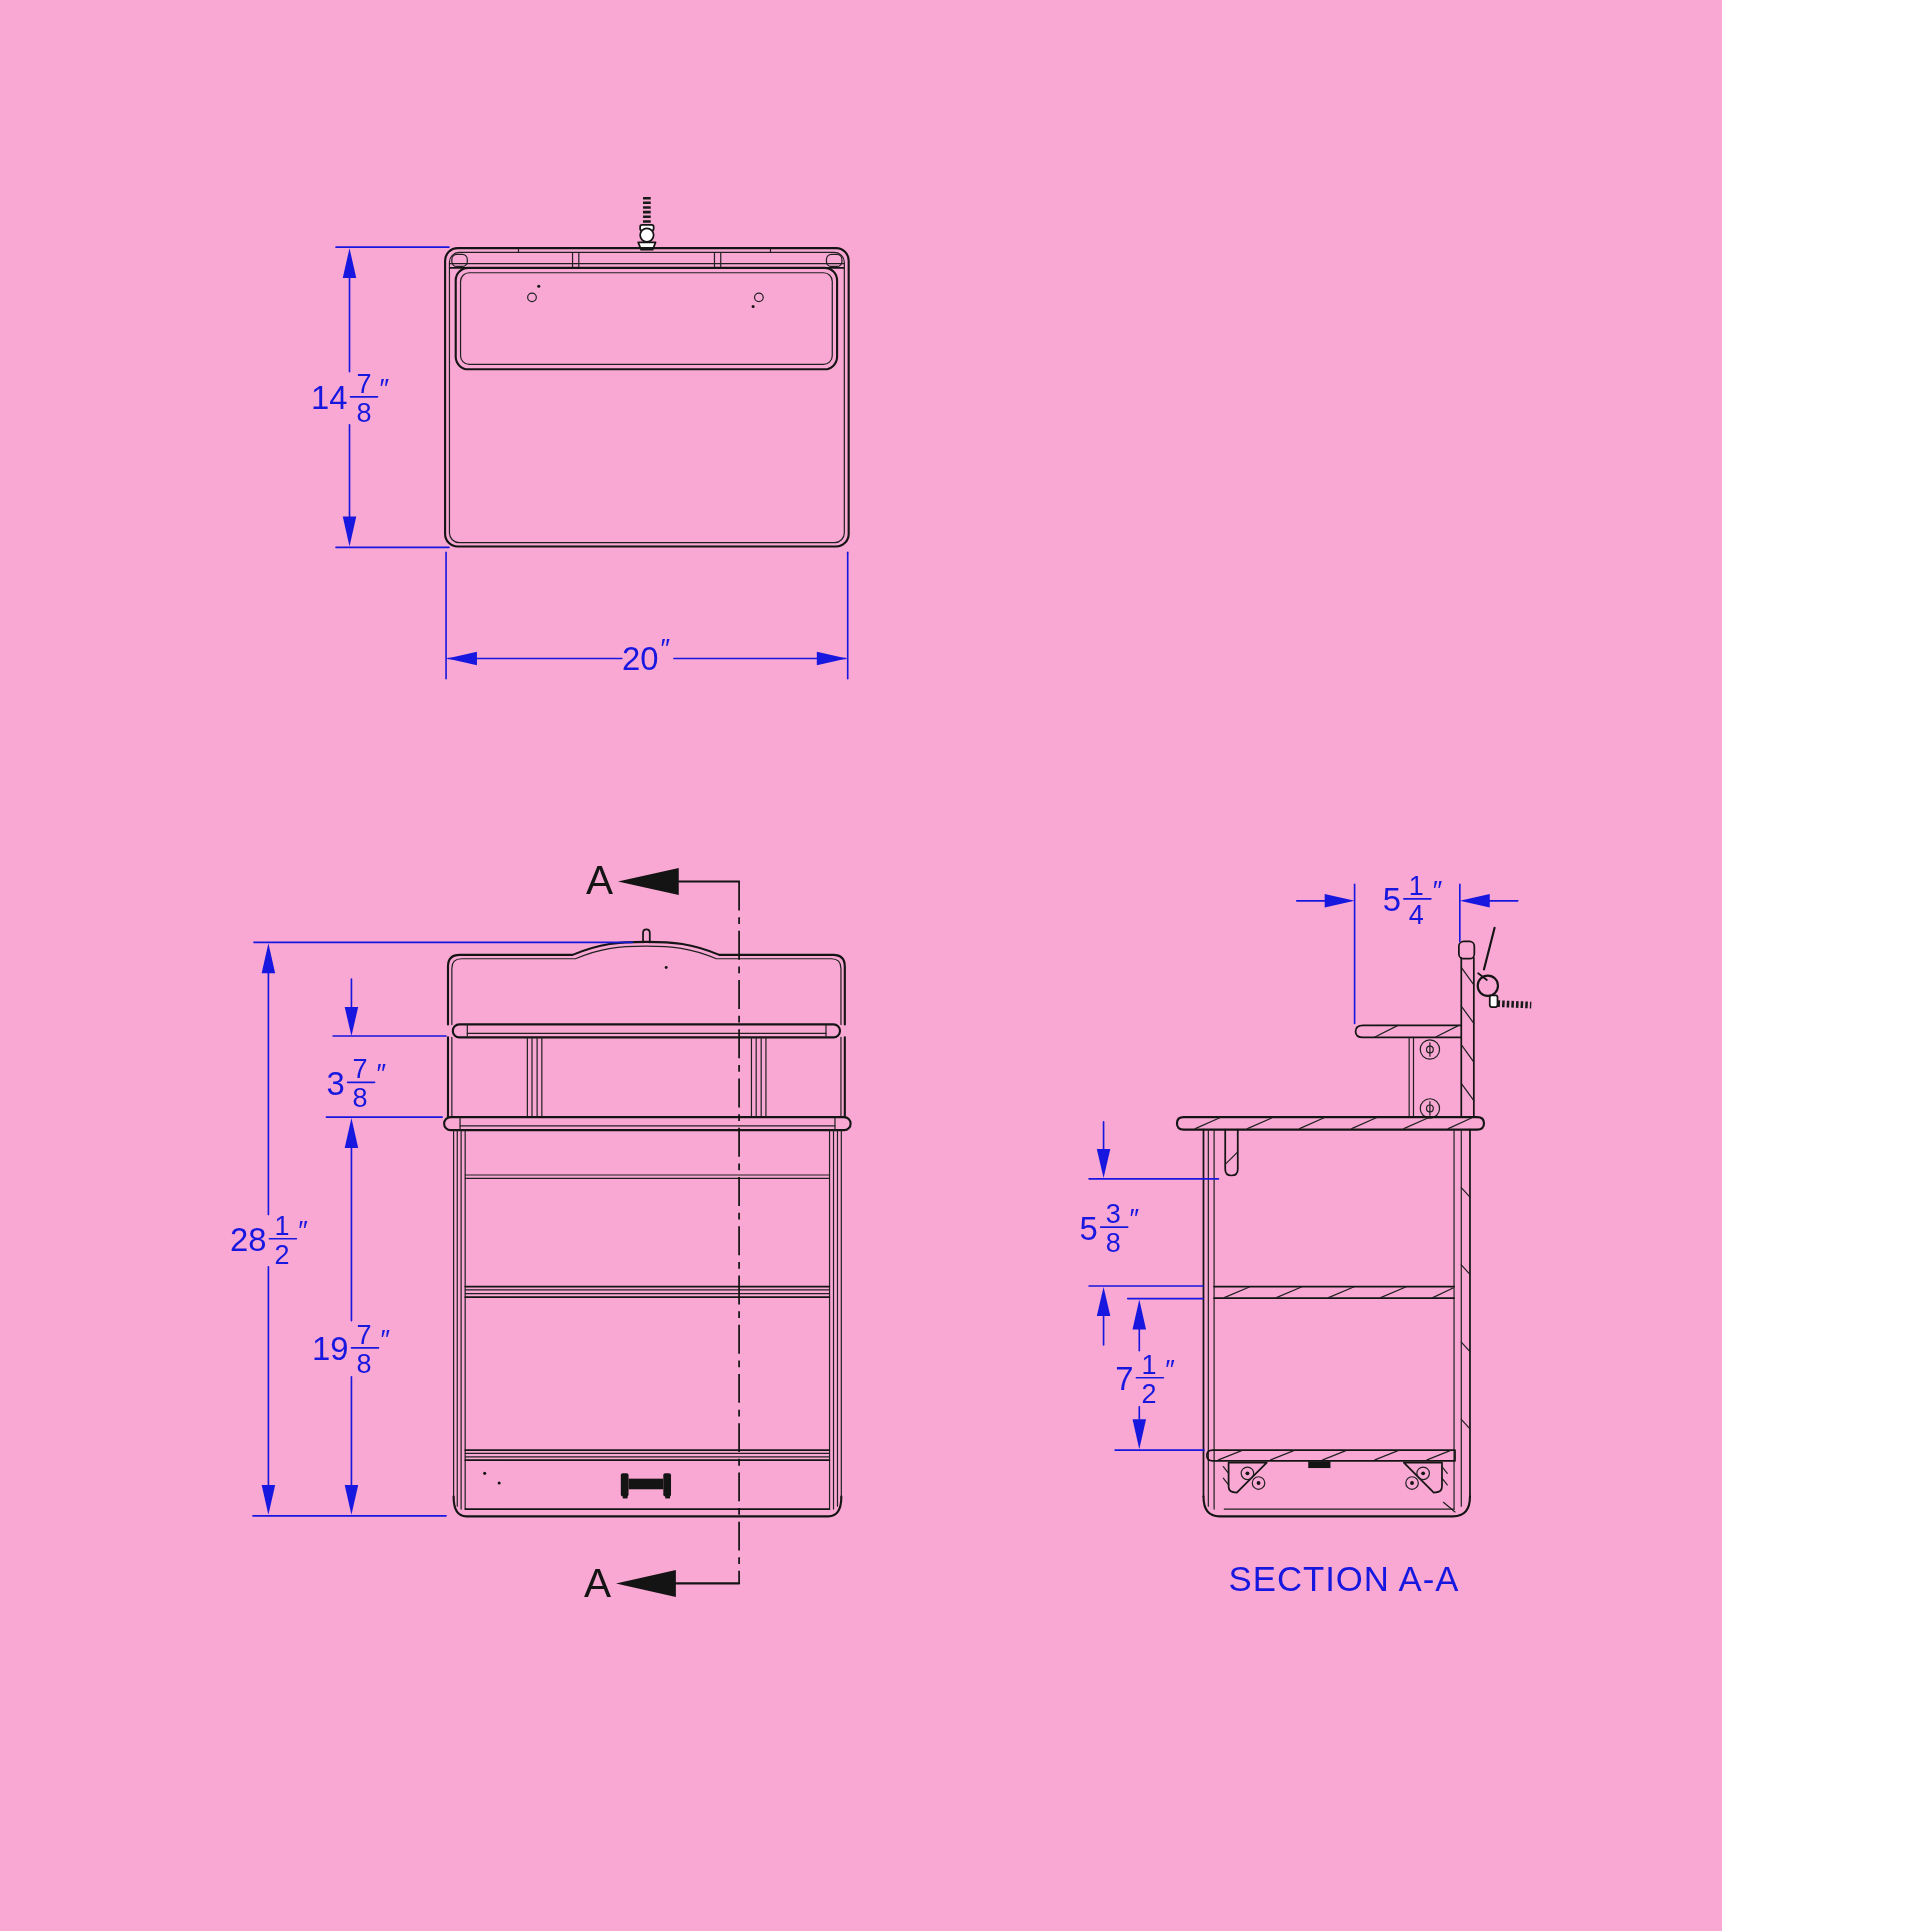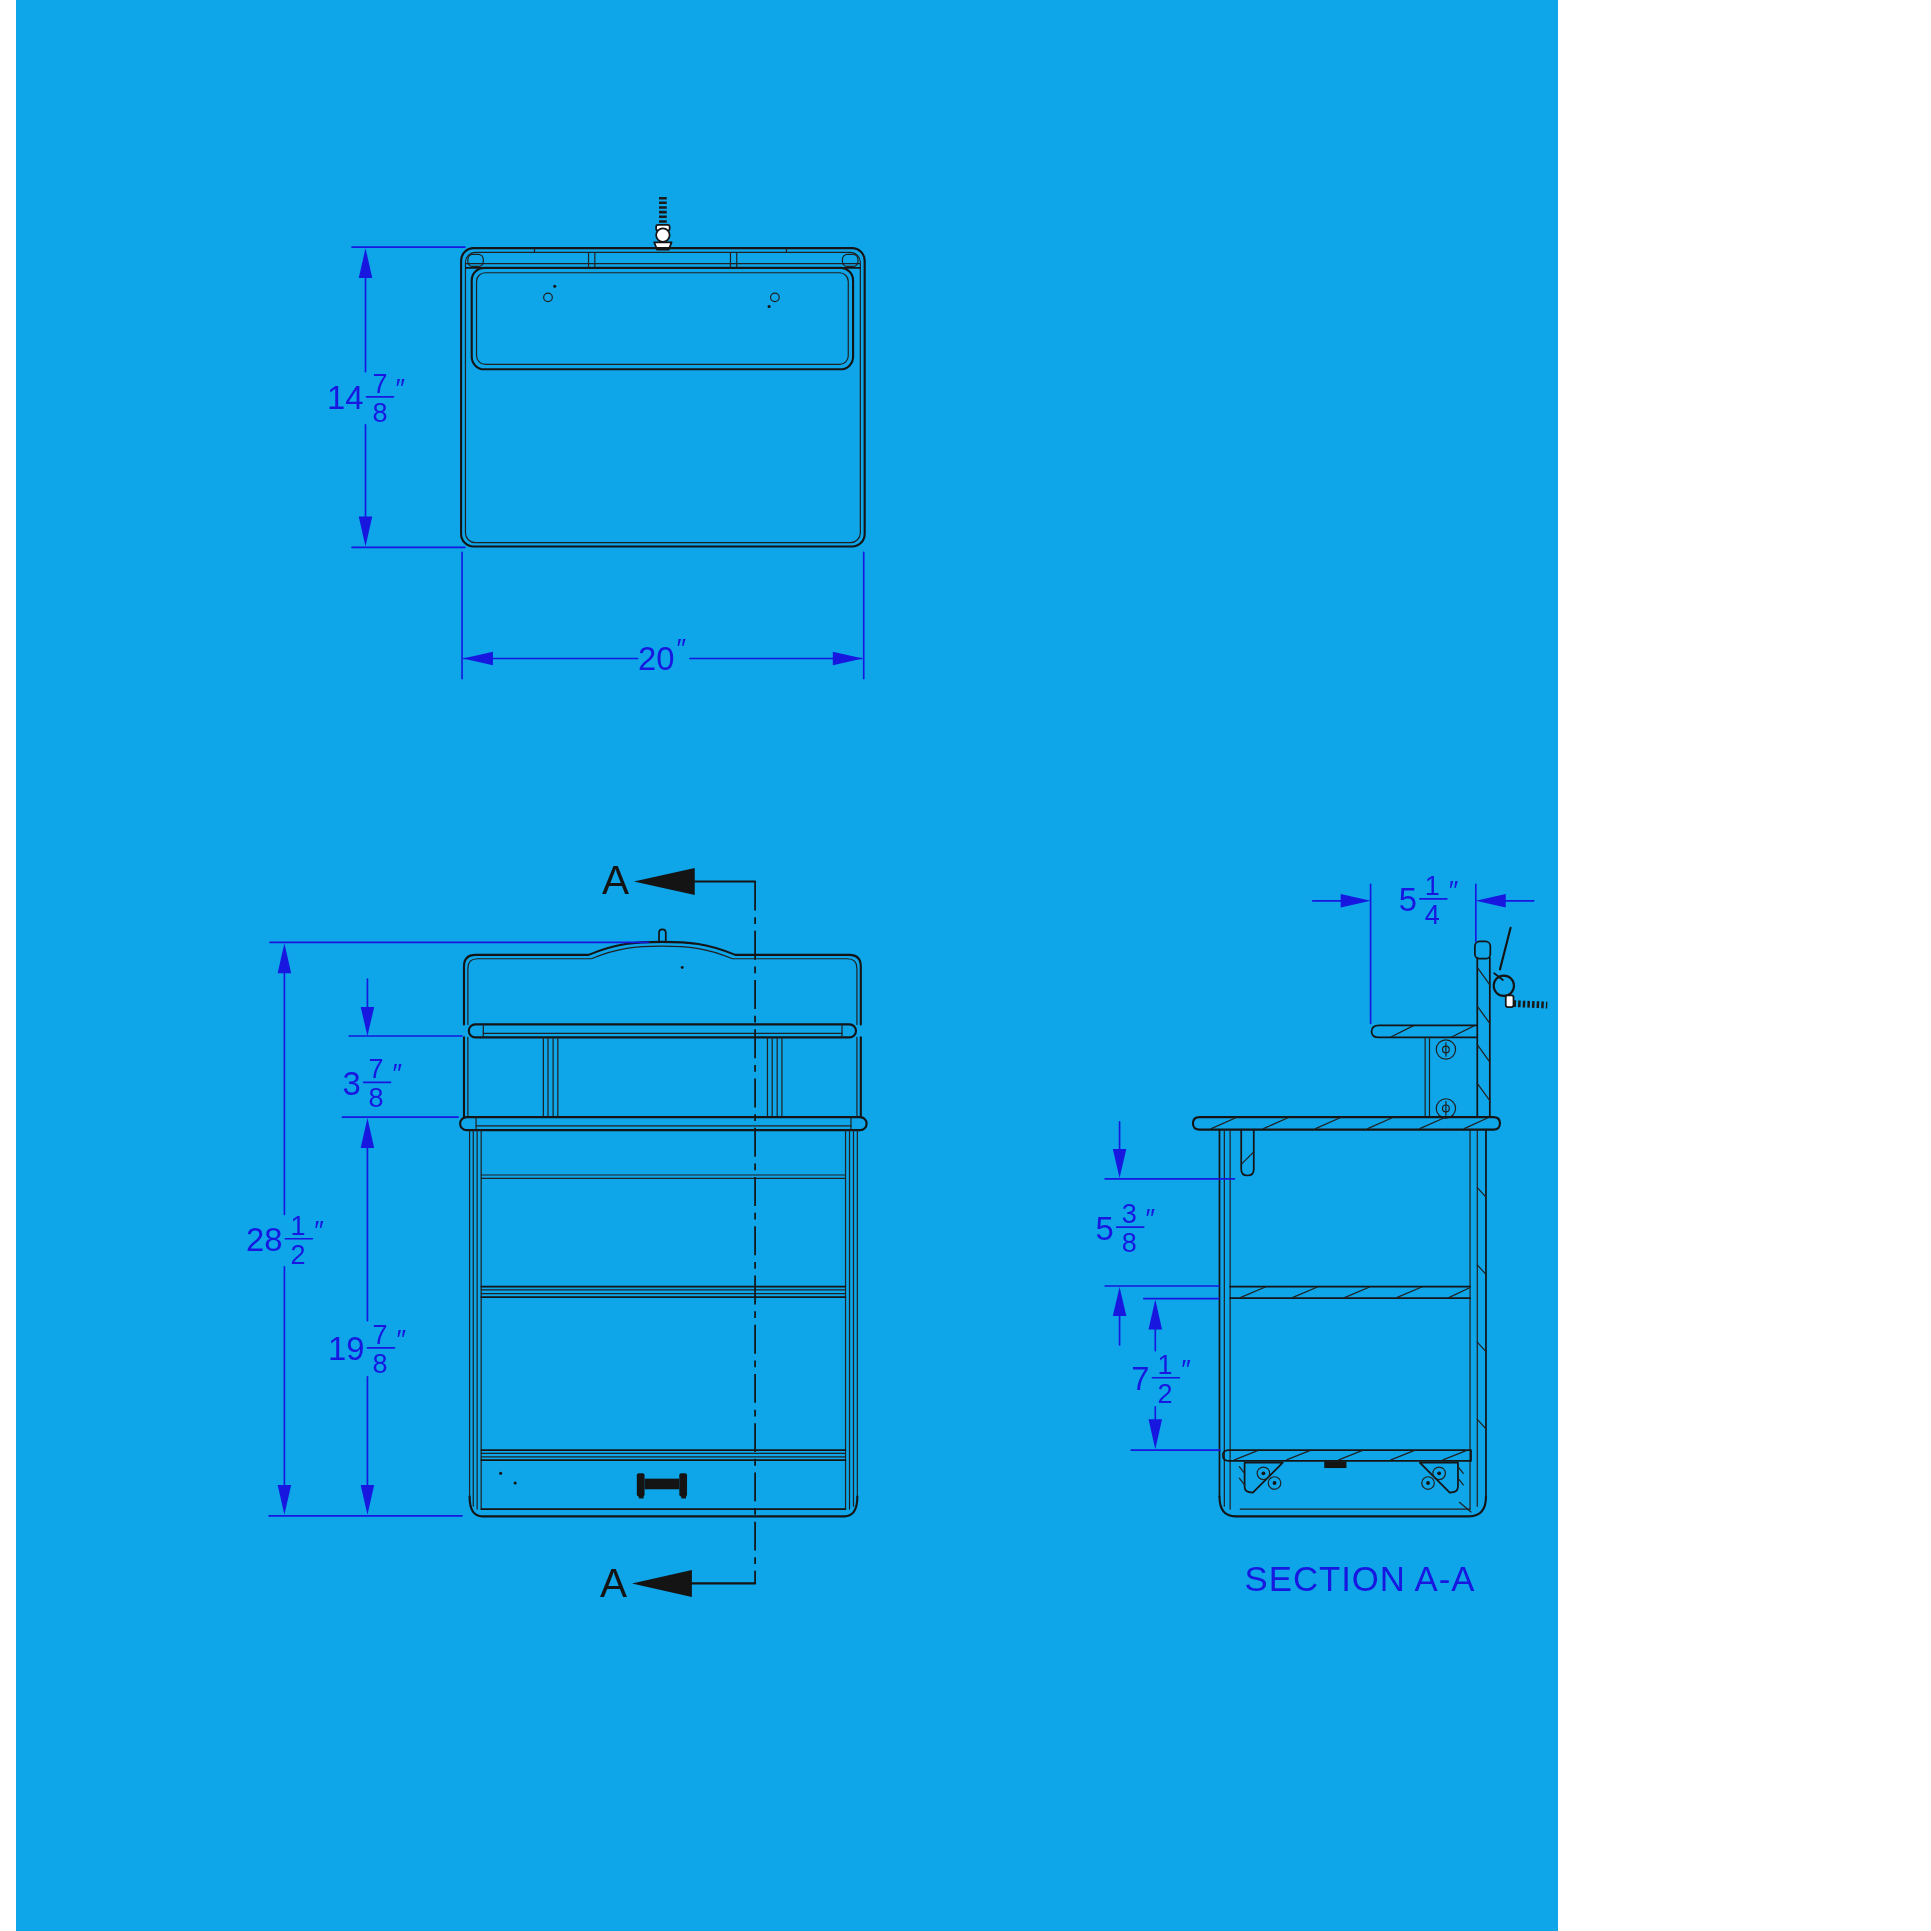--- a/index.html
+++ b/index.html
@@ -1,16 +1,16 @@
 <!DOCTYPE html>
 <html><head>
 <meta charset="utf-8">
 <style>
   html,body{margin:0;padding:0;background:#fff;}
-  #sheet{position:relative;width:1542px;height:1931px;background:#0ea5e9;overflow:hidden;margin-left:16px;}
+  #sheet{position:relative;width:1722px;height:1931px;background:#f9a8d4;overflow:hidden;}
   svg{position:absolute;left:0;top:0;}
   svg text{font-family:"Liberation Sans","DejaVu Sans",sans-serif;}
   .o2{fill:none;stroke:#141414;stroke-width:2.2;stroke-linecap:round;stroke-linejoin:round;}
   .o {fill:none;stroke:#141414;stroke-width:1.8;stroke-linecap:round;stroke-linejoin:round;}
   .t {fill:none;stroke:#202020;stroke-width:1.25;stroke-linecap:round;stroke-linejoin:round;}
   .dl{fill:none;stroke:#1717e0;stroke-width:1.7;stroke-linecap:round;}
   .da{fill:#1717e0;stroke:none;}
   .dt{fill:#1717e0;font-size:34px;}
   .df{fill:#1717e0;font-size:28px;}
   .bt{fill:#141414;font-size:42px;}

